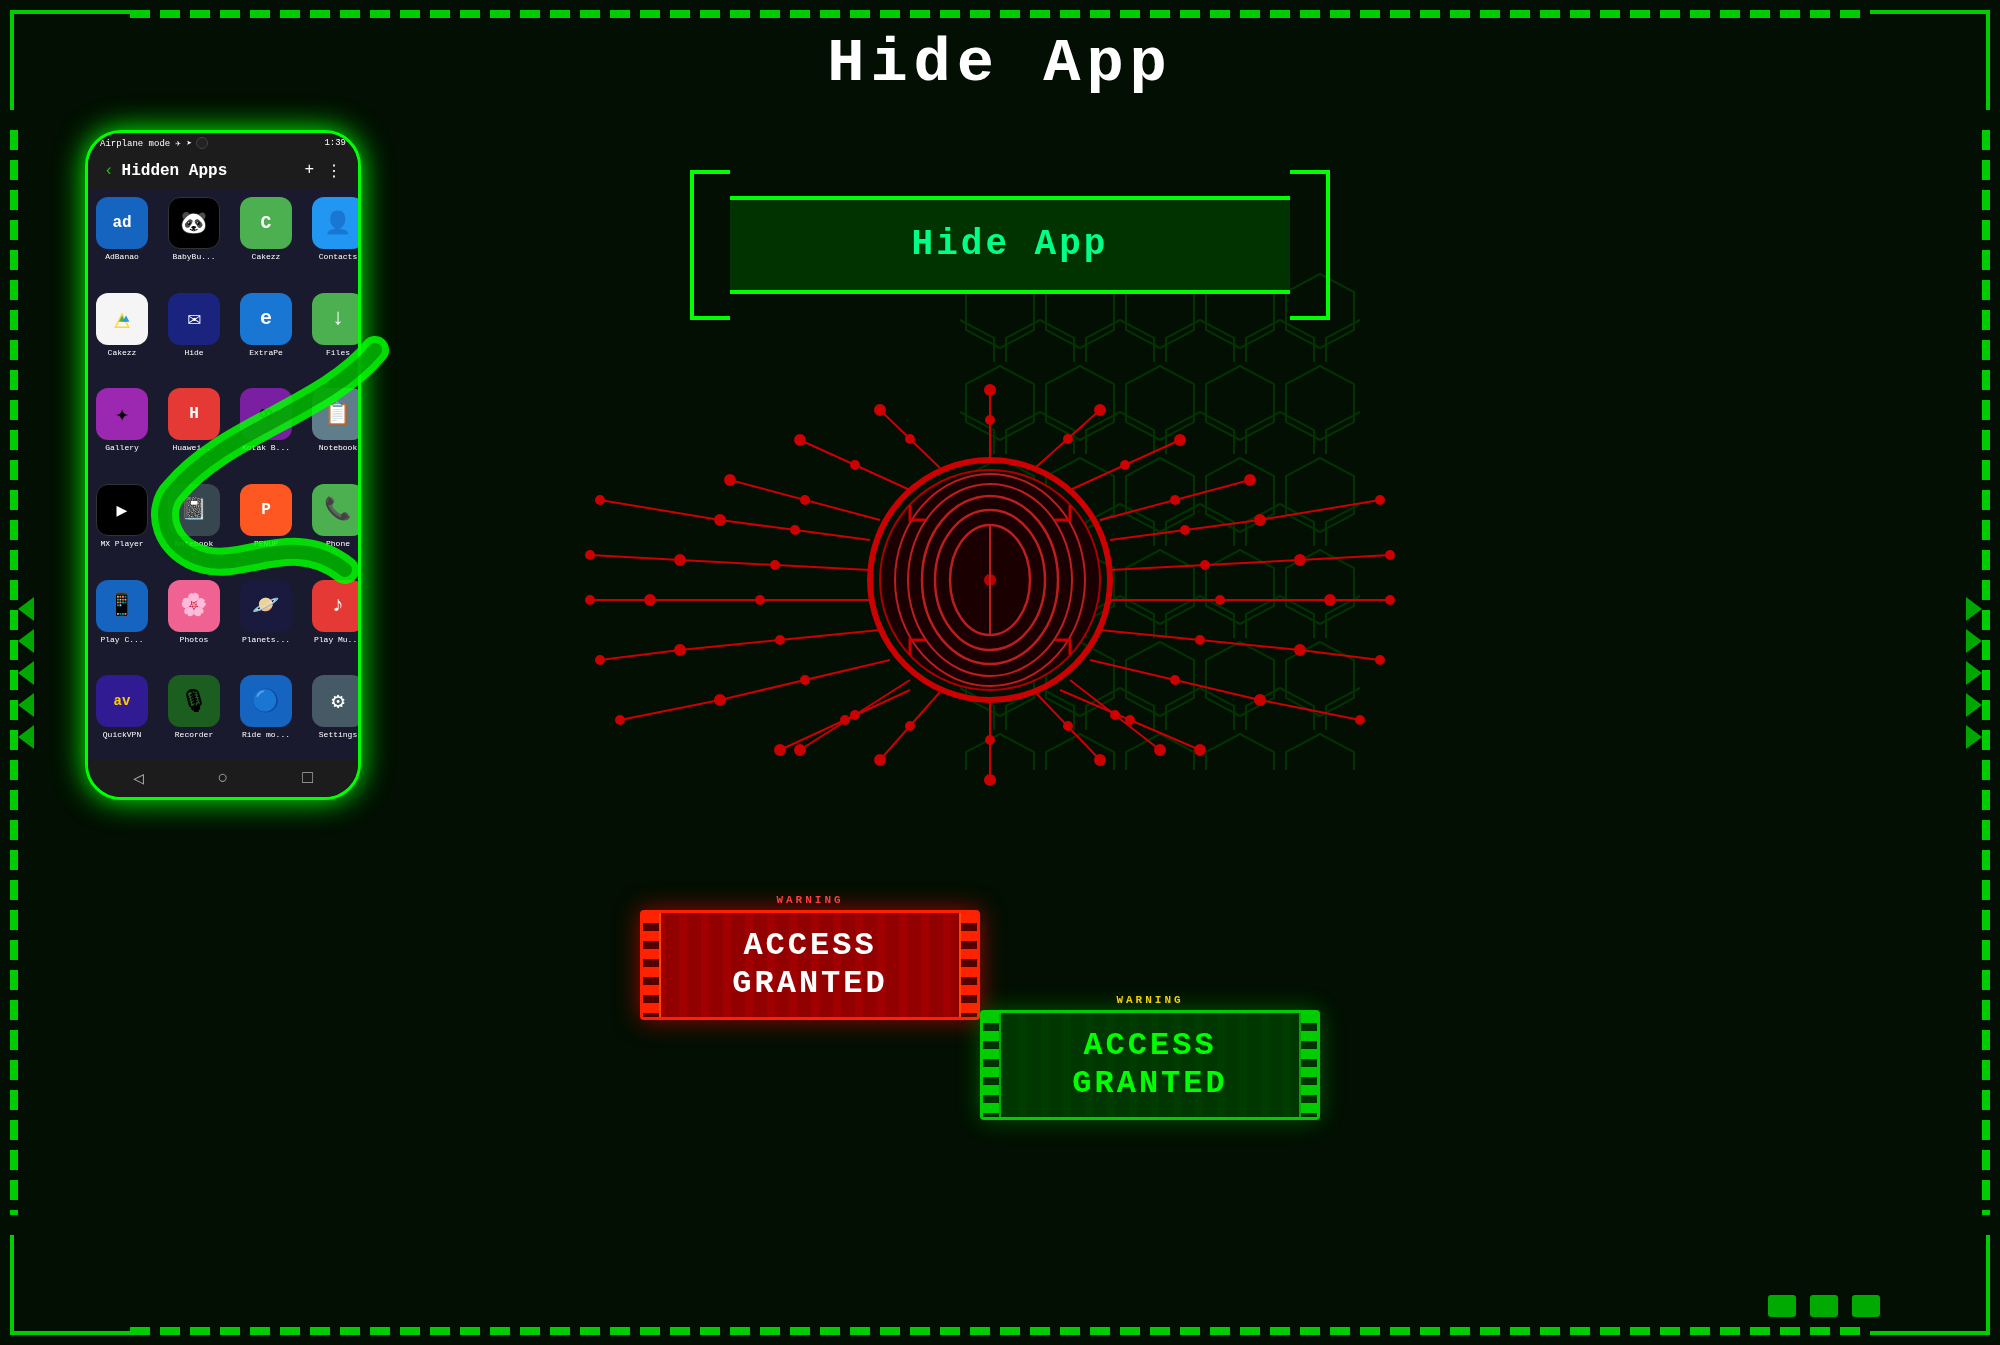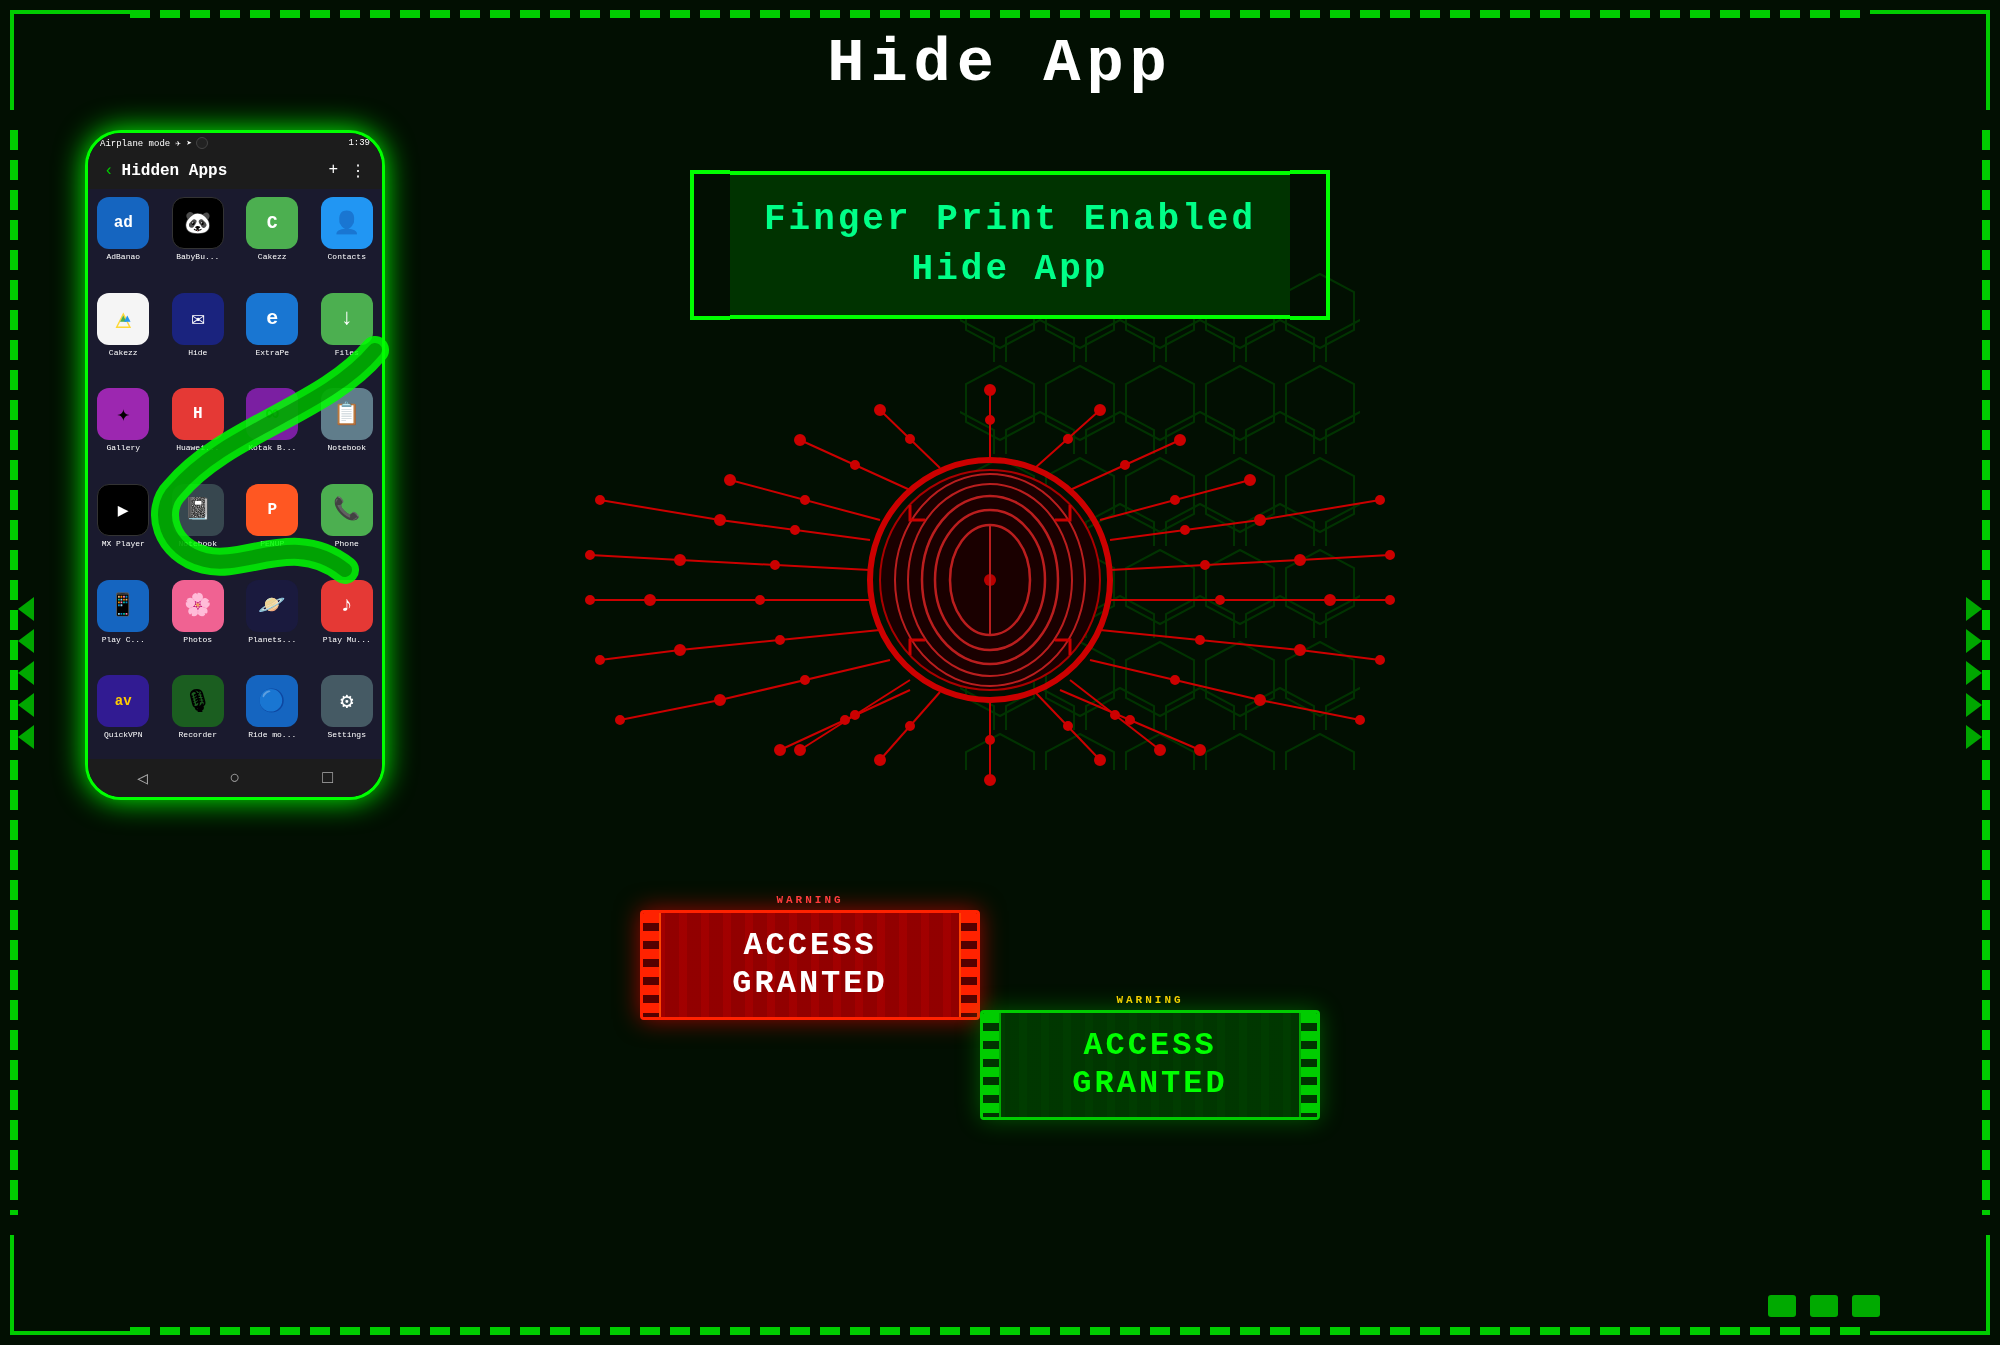--- a/index.html
+++ b/index.html
@@ -97,21 +97,21 @@
     
     .phone-container {
       position: absolute;
       left: 85px;
       top: 130px;
       width: 330px;
       height: 1050px;
     }
 
     .phone-frame {
-      width: 300px;
+      width: 276px;
       height: 670px;
       background: #0a1a0a;
       border: 3px solid #00ff00;
       border-radius: 36px;
       box-shadow: 0 0 30px #00ff00, inset 0 0 10px rgba(0,255,0,0.05);
       overflow: hidden;
       position: relative;
     }
 
     .phone-screen {
@@ -530,21 +530,20 @@
     </defs>
     <rect width="400" height="500" fill="url(#hex)"></rect>
   </svg>
 
   <div style="position:absolute; top:50px; left:110px; display:flex; align-items:center;">
 
     <div style="width:40px; height:150px; border-top:4px solid #00ff00; border-left:4px solid #00ff00; border-bottom:4px solid #00ff00; margin-right:0;"></div>
 
     <div style="background:#003300; border-top:4px solid #00ff00; border-bottom:4px solid #00ff00; padding:20px 30px; min-width:560px; text-align:center;">
       <div style="color:#00ff88; font-size:36px; font-weight:bold; font-family:'Courier New',monospace; letter-spacing:3px; line-height:1.4;">
-        <div>Finger Print Enabled</div>
         <div>Hide App</div>
       </div>
     </div>
 
     <div style="width:40px; height:150px; border-top:4px solid #00ff00; border-right:4px solid #00ff00; border-bottom:4px solid #00ff00;"></div>
   </div>
 
   <div style="position:absolute; top:240px; left:0; width:820px; height:440px;">
     <svg width="820" height="440" viewBox="0 0 820 440" xmlns="http://www.w3.org/2000/svg">
 

